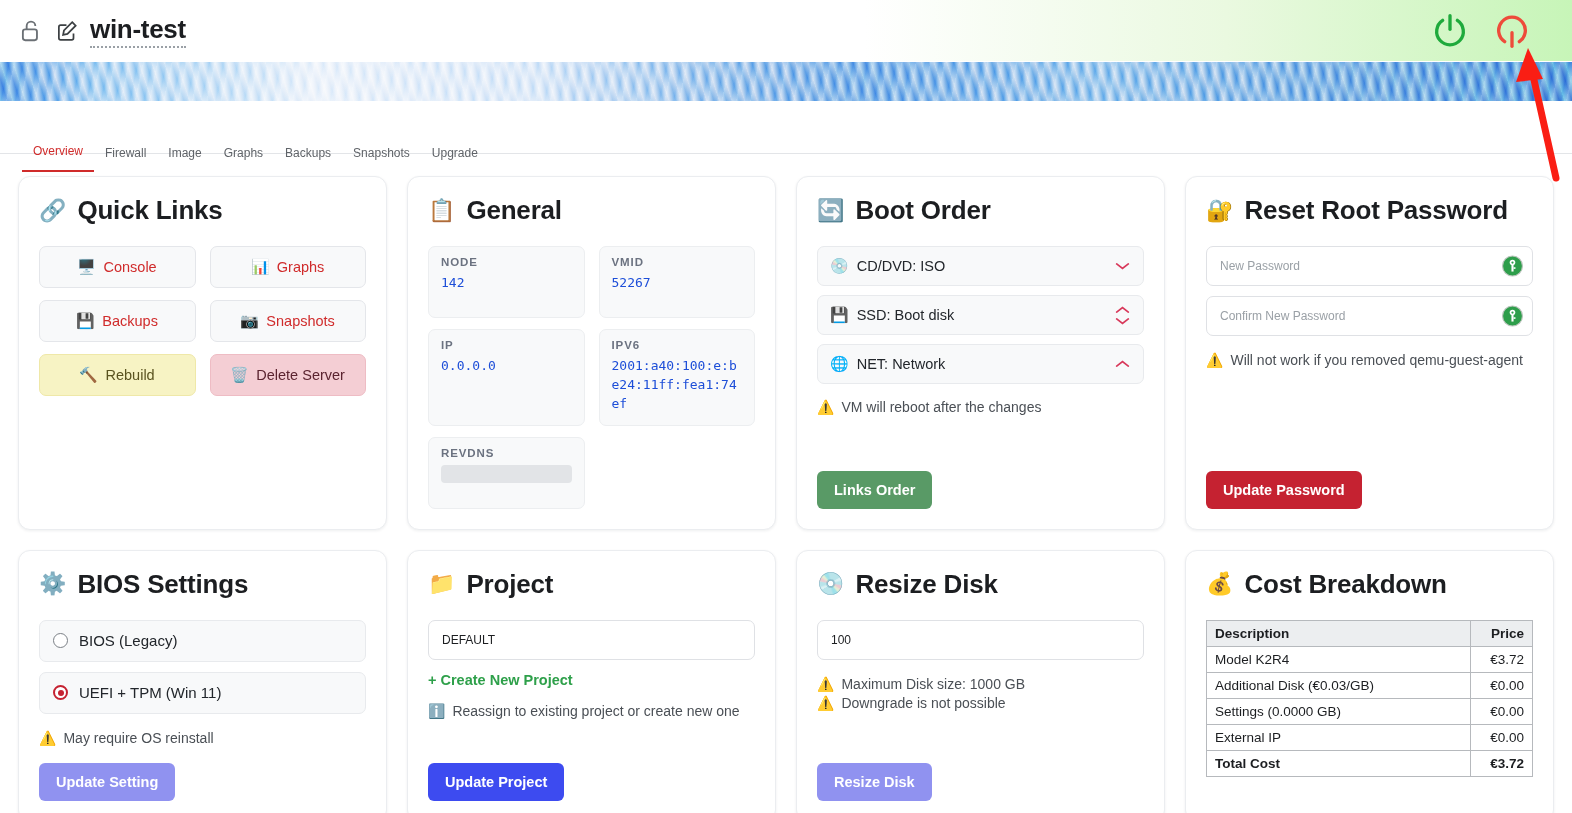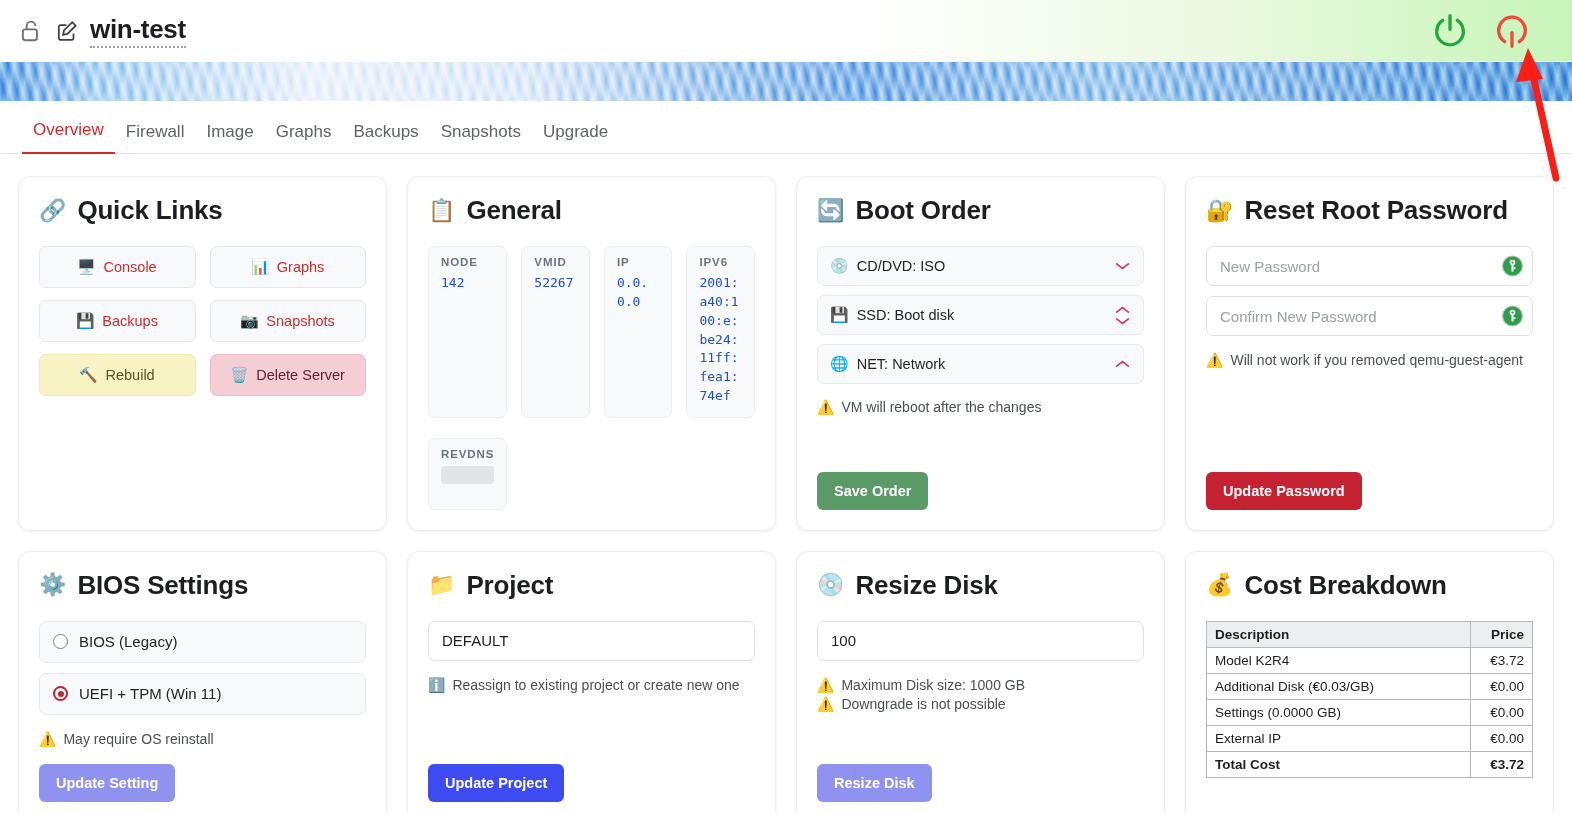--- a/index.html
+++ b/index.html
@@ -46,24 +46,24 @@
   }
 
   
   .tabs {
     display: flex; align-items: flex-end; gap: 0;
     padding: 16px 22px 0 22px;
     border-bottom: 1px solid #e3e5e8;
     height: 53px;
   }
   .tab {
-    font-size: 17px; color: #5f6368; padding: 0 11px 12px 11px;
+    font-size: 12px; color: #5f6368; padding: 0 11px 12px 11px;
     cursor: pointer; background: none; border: none;
     font-family: "Liberation Sans", sans-serif;
-    position: relative; top: 1px;
+    position: relative; top: 19px;
   }
   .tab.active { color: #d02b2b; border-bottom: 2px solid #d02b2b; }
 
   
   .grid {
     display: grid;
     grid-template-columns: repeat(4, 1fr);
     gap: 20px;
     padding: 22px 18px;
   }
@@ -91,21 +91,21 @@
     height: 42px; border-radius: 7px;
     border: 1px solid #e4e6ea; background: #f8f9fa;
     font-size: 14.5px; color: #d02b2b; cursor: pointer;
     font-family: "Liberation Sans", sans-serif;
   }
   .ql-btn .gl { font-size: 15px; }
   .ql-rebuild { background: #f7f3c4; border-color: #efe8a8; color: #5a5320; }
   .ql-delete  { background: #f4ced4; border-color: #eebcc4; color: #5b2430; }
 
   
-  .gen-grid { display: grid; grid-template-columns: 1fr 1fr 1fr 1fr; gap: 20px 14px; }
+  .gen-grid { display: grid; grid-template-columns: 1fr 1fr; gap: 11px 14px; }
   .gen-box {
     background: #f8f9fa; border: 1px solid #eceef0; border-radius: 7px;
     padding: 9px 12px 11px 12px; min-height: 72px;
   }
   .gen-label { font-size: 11.5px; letter-spacing: .9px; color: #6b7280; font-weight: 600; margin-bottom: 6px; }
   .gen-value { font-size: 13px; color: #1d4ed8; font-family: "DejaVu Sans Mono", monospace; line-height: 1.45; word-break: break-all; }
   .gen-skeleton { display: block; height: 18px; border-radius: 4px; background: #e2e4e7; width: 100%; }
 
   
   .boot-row {
@@ -134,21 +134,21 @@
   .btn-red    { background: #c52231; }
   .btn-indigo { background: #9092f0; }
   .btn-blue   { background: #3d4bf0; }
   .push { margin-top: auto; }
 
   
   .field { position: relative; margin-bottom: 10px; }
   .input {
     width: 100%; height: 40px; border-radius: 7px;
     border: 1px solid #dfe1e5; background: #fff;
-    padding: 0 40px 0 13px; font-size: 15px; color: #1c1e21;
+    padding: 0 40px 0 13px; font-size: 12px; color: #1c1e21;
     font-family: "Liberation Sans", sans-serif; outline: none;
   }
   .input::placeholder { color: #9aa0a6; }
   .input.plain { padding-right: 13px; }
   .gen-key {
     position: absolute; right: 9px; top: 50%; transform: translateY(-50%);
     width: 23px; height: 23px; cursor: pointer; display: block;
   }
 
   
@@ -335,21 +335,21 @@
             <path d="M3 8.5 10 3 17 8.5"></path>
           </svg>
       </span>
     </div>
 
     <div class="note">
       <span>⚠️</span>
       <span>VM will reboot after the changes</span>
     </div>
 
-    <button class="btn btn-green push">Save Order</button>
+    <button class="btn btn-green push">Links Order</button>
   </div>
 
   <div class="card card-r1">
     <div class="card-head">
       <span class="card-emoji">🔐</span>
       <span class="card-title">Reset Root Password</span>
     </div>
 
     <div class="field">
       <input class="input" type="text" placeholder="New Password" value="" style="">
@@ -407,20 +407,21 @@
   <div class="card card-r2">
     <div class="card-head">
       <span class="card-emoji">📁</span>
       <span class="card-title">Project</span>
     </div>
 
     <div class="field">
       <input class="input plain" type="text" value="DEFAULT" style="">
     </div>
 
+    <span class="link-create">+ Create New Project</span>
 
     <div class="note">
       <span>ℹ️</span>
       <span>Reassign to existing project or create new one</span>
     </div>
 
     <button class="btn btn-blue push">Update Project</button>
   </div>
 
   <div class="card card-r2">

